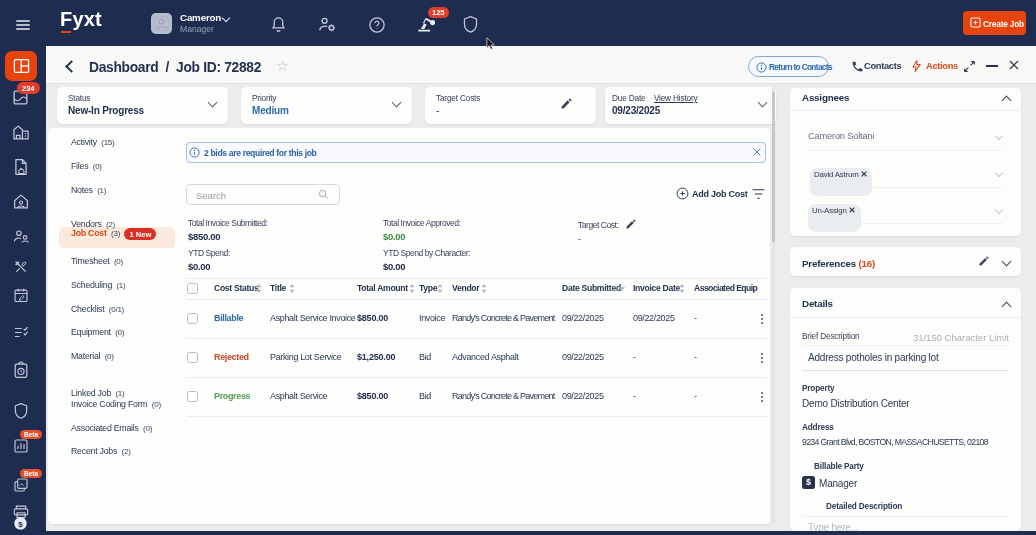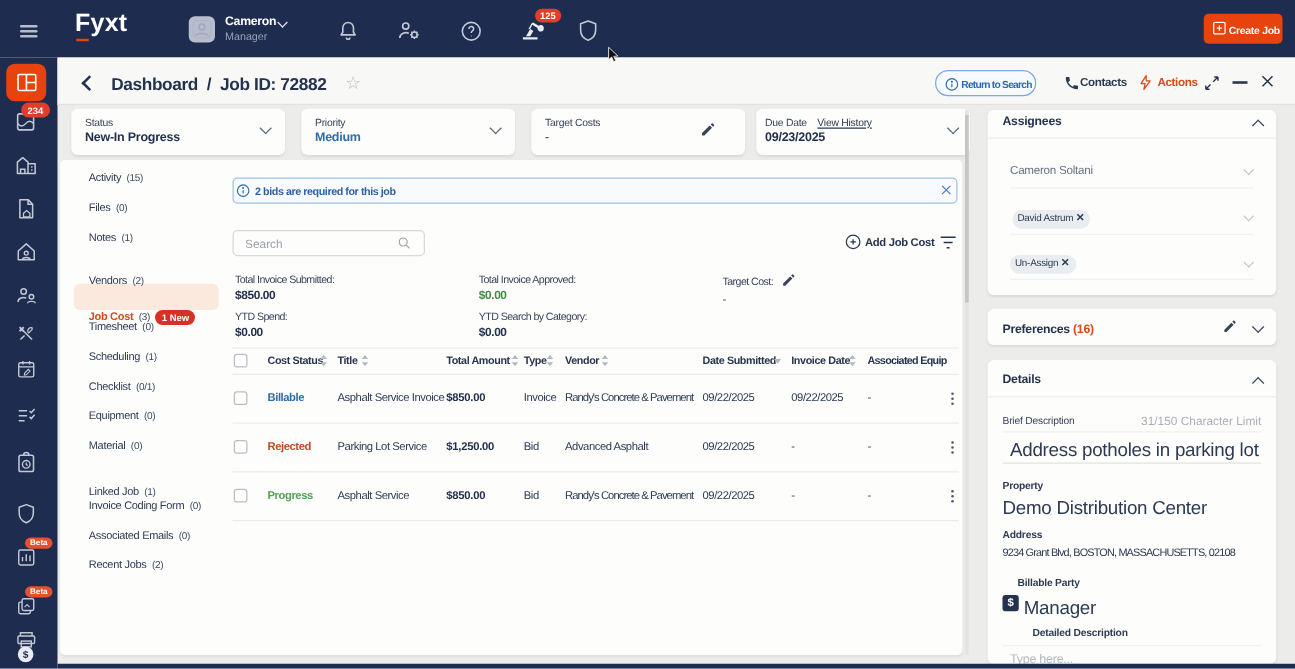--- a/index.html
+++ b/index.html
@@ -36,23 +36,23 @@
 #search-ph { position:absolute; left:196px; top:190px; font-size:9.5px; color:#9aa0a8; }
 .tlab { position:absolute; font-size:8.5px; letter-spacing:-0.45px; color:#3a445b; }
 .tval { position:absolute; font-size:9.5px; letter-spacing:-0.3px; font-weight:bold; color:#22304c; }
 .th { position:absolute; font-size:8.6px; letter-spacing:-0.3px; font-weight:bold; color:#26344f; white-space:nowrap; }
 .td { position:absolute; font-size:9px; letter-spacing:-0.35px; color:#2c3a53; white-space:nowrap; }
 .tdb { position:absolute; font-size:9px; letter-spacing:-0.2px; font-weight:bold; color:#22304c; white-space:nowrap; }
 .cbx { position:absolute; left:187px; width:11px; height:11px; border:1.4px solid #b9bec6; border-radius:2.5px; background:#fff; }
 .hline { position:absolute; left:186px; width:581px; height:1px; background:#ebebe9; }
 .rcard { position:absolute; left:790px; width:231px; background:#fdfdfc; border-radius:5px; box-shadow:0 1px 2px rgba(0,0,0,0.07); }
 .rtitle { position:absolute; left:802px; font-size:9.8px; letter-spacing:-0.2px; font-weight:bold; color:#25324e; }
-.chip { position:absolute; background:#e9edf0; border-radius:8px; font-size:7.9px; letter-spacing:-0.2px; color:#2c3a53; height:15px; line-height:13px; padding:0 5px 0 4px; white-space:nowrap; }
+.chip { position:absolute; background:#e9edf0; border-radius:8px; font-size:7.9px; letter-spacing:-0.2px; color:#2c3a53; height:28px; line-height:13px; padding:0 5px 0 4px; white-space:nowrap; }
 .rlab { position:absolute; left:802px; font-size:8.2px; letter-spacing:-0.15px; font-weight:bold; color:#2c3a53; }
-.rval { position:absolute; left:802px; font-size:15px; letter-spacing:-0.2px; color:#2c3a53; white-space:nowrap; }
+.rval { position:absolute; left:802px; font-size:10px; letter-spacing:-0.2px; color:#2c3a53; white-space:nowrap; }
 .icon { position:absolute; }
 svg { display:block; }
 </style>
 </head>
 <body>
 <div id="topbar"></div>
 <div id="sidebar"></div>
 
 <div class="ham">
     <div></div>
@@ -235,21 +235,21 @@
 <svg width="10" height="14" viewBox="0 0 12 17">
       <path d="M1 1 L1 13 L4 10.5 L6 15 L8 14 L6 9.8 L10 9.5 Z" fill="#111" stroke="#fff" stroke-width="0.8"></path>
     </svg>
 </div>
 <div class="icon" style="left:748px; top:56px; width:81px; height:21px; border:1px solid #7fa8d9; border-radius:11px; background:#f6f9fd;">
   <svg style="position:absolute;left:7px;top:4.5px;" width="11" height="11" viewBox="0 0 24 24" fill="none" stroke="#2d68b0" stroke-width="2">
       <circle cx="12" cy="12" r="10"></circle>
       <path d="M12 11v6"></path>
       <circle cx="12" cy="7.5" r="0.8" fill="#2d68b0"></circle>
     </svg>
-  <span style="position:absolute;left:20px;top:6px;font-size:8.2px;letter-spacing:-0.6px;font-weight:bold;color:#2d68b0;white-space:nowrap;">Return to Search</span>
+  <span style="position:absolute;left:20px;top:6px;font-size:8.2px;letter-spacing:-0.6px;font-weight:bold;color:#2d68b0;white-space:nowrap;">Return to Contacts</span>
 </div>
 <div class="icon" style="left:851px; top:60px;">
   <svg width="13" height="13" viewBox="0 0 24 24" fill="#2c3c56">
       <path d="M6.6 10.8 c1.4 2.8 3.8 5.1 6.6 6.6 l2.2-2.2 c.3-.3 .7-.4 1-.2 1.1 .4 2.3 .6 3.6 .6 .6 0 1 .4 1 1 V20 c0 .6-.4 1-1 1 C10.6 21 3 13.4 3 4 c0-.6 .4-1 1-1 h3.5 c.6 0 1 .4 1 1 0 1.2 .2 2.4 .6 3.6 .1 .3 0 .7-.2 1 z"></path>
     </svg>
 </div>
 <div class="icon" style="left:864px; top:61px; font-size:9.3px; letter-spacing:-0.3px; font-weight:bold; color:#2c3c56;">Contacts</div>
 <div class="icon" style="left:911px; top:59px;">
   <svg width="11" height="14" viewBox="0 0 24 28">
       <path d="M13 2 L4 16 h7 l-2 10 L20 11 h-7 z" fill="none" stroke="#d9491a" stroke-width="2.2" stroke-linejoin="round"></path>
@@ -294,21 +294,21 @@
   </div>
 <div class="chev" style="left:759px; top:99px;"></div>
 
 <div id="mainpanel"></div>
 <div id="jobcost-hl"></div>
 <div id="navitems">
 <div class="nav-item" style="top:137px;">Activity&nbsp; <span class="cnt">(15)</span></div>
 <div class="nav-item" style="top:161px;">Files&nbsp; <span class="cnt">(0)</span></div>
 <div class="nav-item" style="top:185px;">Notes&nbsp; <span class="cnt">(1)</span></div>
 <div class="nav-item" style="top:219px;">Vendors&nbsp; <span class="cnt">(2)</span></div>
-<div class="nav-item" style="top:248px; color:#d9491a; font-weight:bold;">Job Cost&nbsp; <span class="cnt" style="color:#3c4a61; font-weight:normal;">(3)</span>&nbsp; <span style="background:#d93025;color:#fff;font-size:7.6px;border-radius:7px;padding:1.5px 5px;font-weight:bold;letter-spacing:0;">1 New</span></div>
+<div class="nav-item" style="top:228px; color:#d9491a; font-weight:bold;">Job Cost&nbsp; <span class="cnt" style="color:#3c4a61; font-weight:normal;">(3)</span>&nbsp; <span style="background:#d93025;color:#fff;font-size:7.6px;border-radius:7px;padding:1.5px 5px;font-weight:bold;letter-spacing:0;">1 New</span></div>
 <div class="nav-item" style="top:256px;">Timesheet&nbsp; <span class="cnt">(0)</span></div>
 <div class="nav-item" style="top:280px;">Scheduling&nbsp; <span class="cnt">(1)</span></div>
 <div class="nav-item" style="top:304px;">Checklist&nbsp; <span class="cnt">(0/1)</span></div>
 <div class="nav-item" style="top:327px;">Equipment&nbsp; <span class="cnt">(0)</span></div>
 <div class="nav-item" style="top:351px;">Material&nbsp; <span class="cnt">(0)</span></div>
 <div class="nav-item" style="top:388px;">Linked Job&nbsp; <span class="cnt">(1)</span></div>
 <div class="nav-item" style="top:399px;">Invoice Coding Form&nbsp; <span class="cnt">(0)</span></div>
 <div class="nav-item" style="top:423px;">Associated Emails&nbsp; <span class="cnt">(0)</span></div>
 <div class="nav-item" style="top:446px;">Recent Jobs&nbsp; <span class="cnt">(2)</span></div>
 </div>
@@ -338,21 +338,21 @@
 <svg class="icon" style="left:751px; top:188px;" width="15" height="12" viewBox="0 0 24 20" fill="none" stroke="#26344f" stroke-width="1.8">
     <path d="M2 3 h20 M6 10 h12 M10 17 h4"></path>
   </svg>
 
 <div class="tlab" style="left:188px; top:218px;">Total Invoice Submitted:</div>
 <div class="tval" style="left:188px; top:231px;">$850.00</div>
 <div class="tlab" style="left:188px; top:248px;">YTD Spend:</div>
 <div class="tval" style="left:188px; top:261px;">$0.00</div>
 <div class="tlab" style="left:383px; top:218px;">Total Invoice Approved:</div>
 <div class="tval" style="left:383px; top:231px; color:#3f8a46;">$0.00</div>
-<div class="tlab" style="left:383px; top:248px;">YTD Search by Category:</div>
+<div class="tlab" style="left:383px; top:248px;">YTD Spend by Character:</div>
 <div class="tval" style="left:383px; top:261px;">$0.00</div>
 <div class="tlab" style="left:578px; top:220px;">Target Cost:</div>
 <svg class="icon" style="left:625px; top:218px;" width="12" height="12" viewBox="0 0 24 24" fill="#39435a">
     <path d="M3 17.5 V21 h3.5 L17.8 9.7 l-3.5-3.5 z M20.7 6.8 a1.2 1.2 0 0 0 0-1.7 L18.9 3.3 a1.2 1.2 0 0 0-1.7 0 l-1.4 1.4 3.5 3.5 z"></path>
   </svg>
 <div class="td" style="left:578px; top:234px;">-</div>
 
 <div class="hline" style="top:278px;"></div>
 <div class="cbx" style="top:283px;"></div>
 <div class="th" style="left:214px; top:283px;">Cost Status</div>

